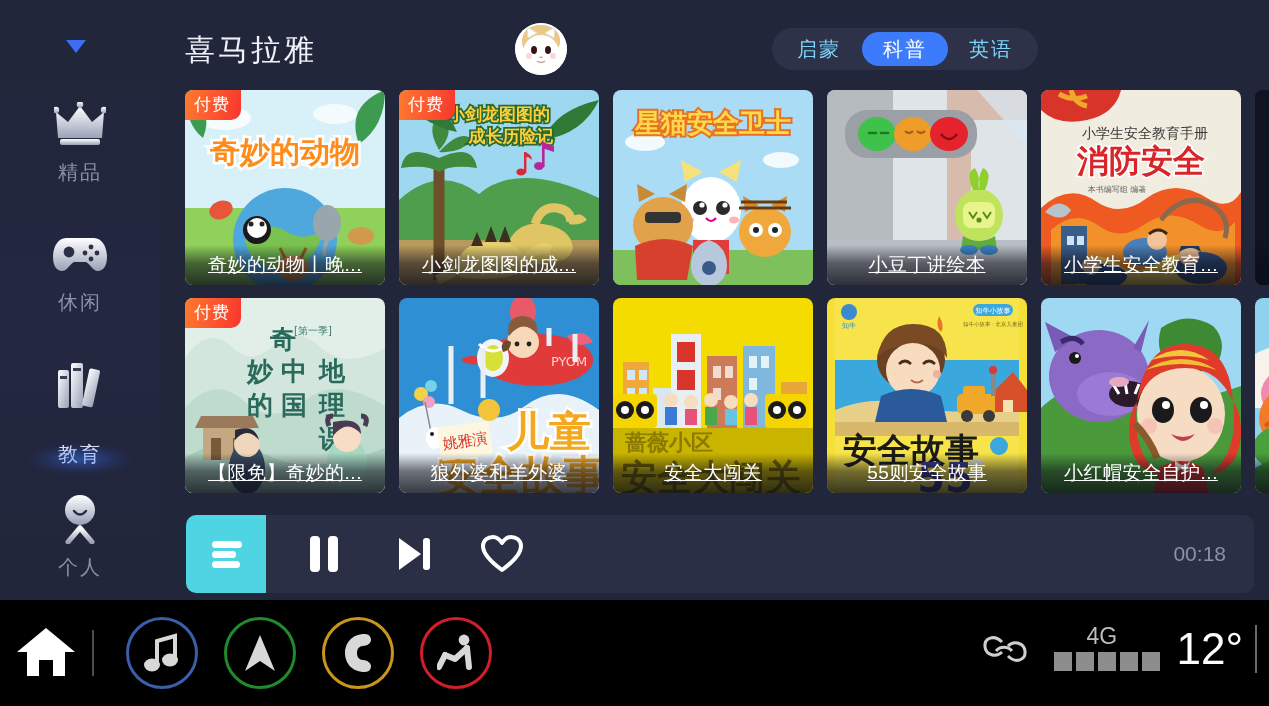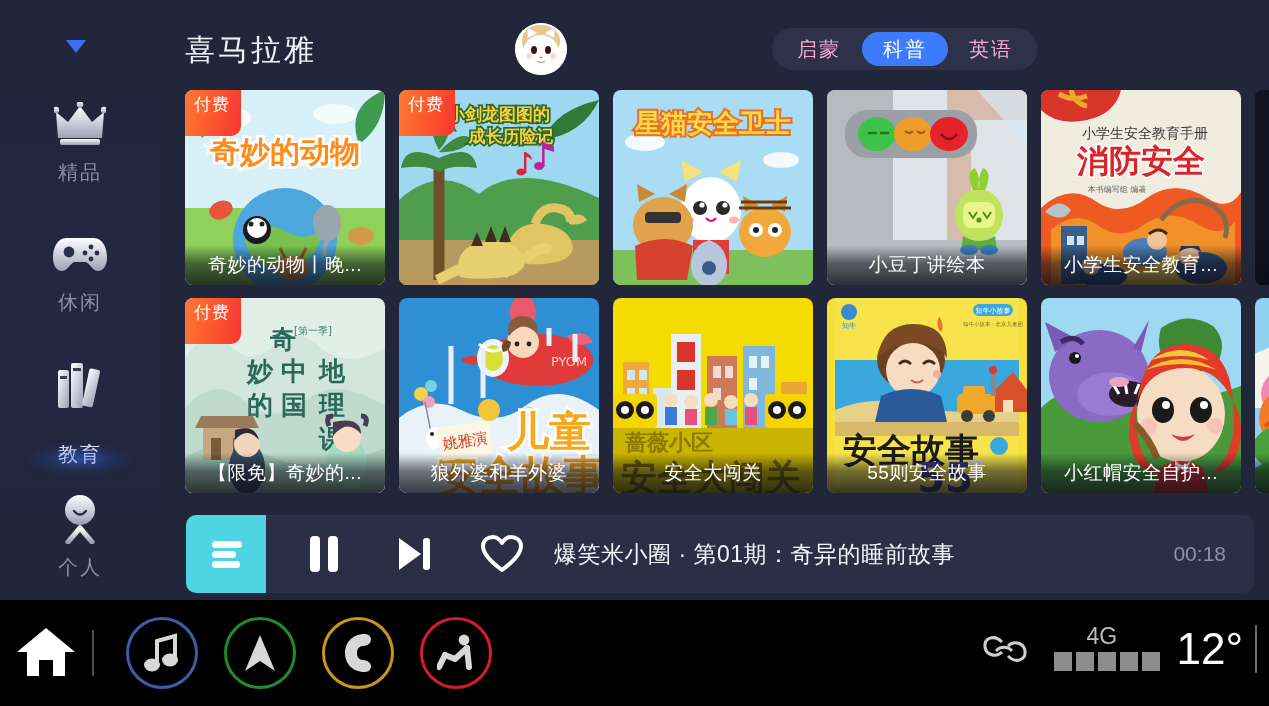--- a/index.html
+++ b/index.html
@@ -58,44 +58,44 @@
     border-radius:50%; background:#fff; overflow:hidden;
   }
   .tabs {
     position:absolute; left:612px; top:28px; height:42px;
     background:#2d3248; border-radius:21px; display:flex; align-items:center;
     padding:0 4px;
   }
   .tab {
     height:34px; min-width:86px; padding:0 16px; border-radius:17px;
     display:flex; align-items:center; justify-content:center;
-    font-size:20px; color:#f9a8d4; letter-spacing:2px; cursor:pointer;
+    font-size:20px; color:#7dd3fc; letter-spacing:2px; cursor:pointer;
   }
   .tab.active { background:#3d7bfd; color:#fff; }
 
   
   #grid { position:absolute; left:160px; top:90px; right:0; height:415px; overflow:hidden; }
   .row { position:absolute; left:0; height:200px; }
   .row.r1 { top:0; }
   .row.r2 { top:208px; }
   .card {
     position:absolute; top:0; width:200px; height:195px;
     border-radius:8px; overflow:hidden; background:#11131f; cursor:pointer;
   }
   .card .thumb { position:absolute; inset:0; }
   .card .cap {
     position:absolute; left:0; right:0; bottom:0; height:40px;
     display:flex; align-items:center; justify-content:center;
     color:#fff; font-size:19px; letter-spacing:.5px;
     background:linear-gradient(180deg,rgba(10,12,22,0) 0%,rgba(10,12,22,.55) 45%,rgba(10,12,22,.80) 100%);
-    white-space:nowrap; overflow:hidden; padding:0 6px;
+    white-space:nowrap; overflow:hidden; padding:0 6px;text-decoration:underline;
   }
   .badge {
     position:absolute; left:0; top:0; z-index:4;
-    padding:3px 11px 20px 9px; border-radius:0 0 10px 0;
+    padding:3px 11px 4px 9px; border-radius:0 0 10px 0;
     background:linear-gradient(100deg,#ff7a2f 0%,#f8362f 100%);
     color:#fff; font-size:17px; letter-spacing:1px;
   }
 
   
   #player {
     position:absolute; left:186px; top:515px; width:1068px; height:78px;
     background:#2a2f45; border-radius:10px;
   }
   .pl-btn { position:absolute; top:0; height:78px; display:flex; align-items:center; justify-content:center; cursor:pointer; }
@@ -317,20 +317,21 @@
                 <path d="M60 186 q-6-30 26-34 q32-4 40 18 q0 16-28 18 q-32 2-38-2z"></path>
               <path d="M126 170 q14-16 26-10" stroke="#e8d070" stroke-width="10" fill="none"></path>
               <path d="M62 178 l-24 12" stroke="#e8d070" stroke-width="10" fill="none"></path>
               </g>
             <g fill="#3a2f20">
                 <path d="M72 156 l6-14 6 14z M86 152 l6-16 6 16z M100 152 l6-16 6 16z"></path>
               </g>
           </svg>
         </div>
         <div class="badge">付费</div>
+        <div class="cap">小剑龙图图的成...</div>
       </div>
 
       <div class="card" style="left:453px">
         <div class="thumb">
           <svg width="200" height="195" viewBox="0 0 200 195" preserveAspectRatio="none">
             <rect width="200" height="195" fill="#aadcf5"></rect>
             <rect y="160" width="200" height="35" fill="#7ec15c"></rect>
             <ellipse cx="32" cy="52" rx="20" ry="9" fill="#fff" opacity=".85"></ellipse>
             <ellipse cx="168" cy="70" rx="18" ry="8" fill="#fff" opacity=".85"></ellipse>
             <text x="100" y="42" font-size="26" font-weight="bold" text-anchor="middle" fill="#ffd84d" stroke="#e8721f" stroke-width="4" paint-order="stroke" font-family="DejaVu Sans">星猫安全卫士</text>
@@ -670,21 +671,20 @@
         <rect x="28" y="3" width="7" height="32" rx="3" fill="#fff"></rect>
       </svg>
     </div>
 
     <div class="pl-btn" style="left:284px; width:64px">
       <svg width="42" height="38" viewBox="0 0 42 38">
         <path d="M21 35 C6 24 2 16 2 11 C2 5 7 2 12 2 C16 2 19 5 21 8 C23 5 26 2 30 2 C35 2 40 5 40 11 C40 16 36 24 21 35 Z" fill="none" stroke="#fff" stroke-width="4" stroke-linejoin="round"></path>
       </svg>
     </div>
 
-    <div class="pl-title">爆笑米小圈 · 第01期：奇异的睡前故事</div>
     <div class="pl-time">00:18</div>
   </div>
 </div>
 
 <div id="sysbar">
 
   <div class="sys-left">
     <div class="home-btn">
       <svg width="62" height="54" viewBox="0 0 62 54">
         <path d="M31 2 L60 26 H50 V50 H38 V34 H24 V50 H12 V26 H2 Z" fill="#fff"></path>

